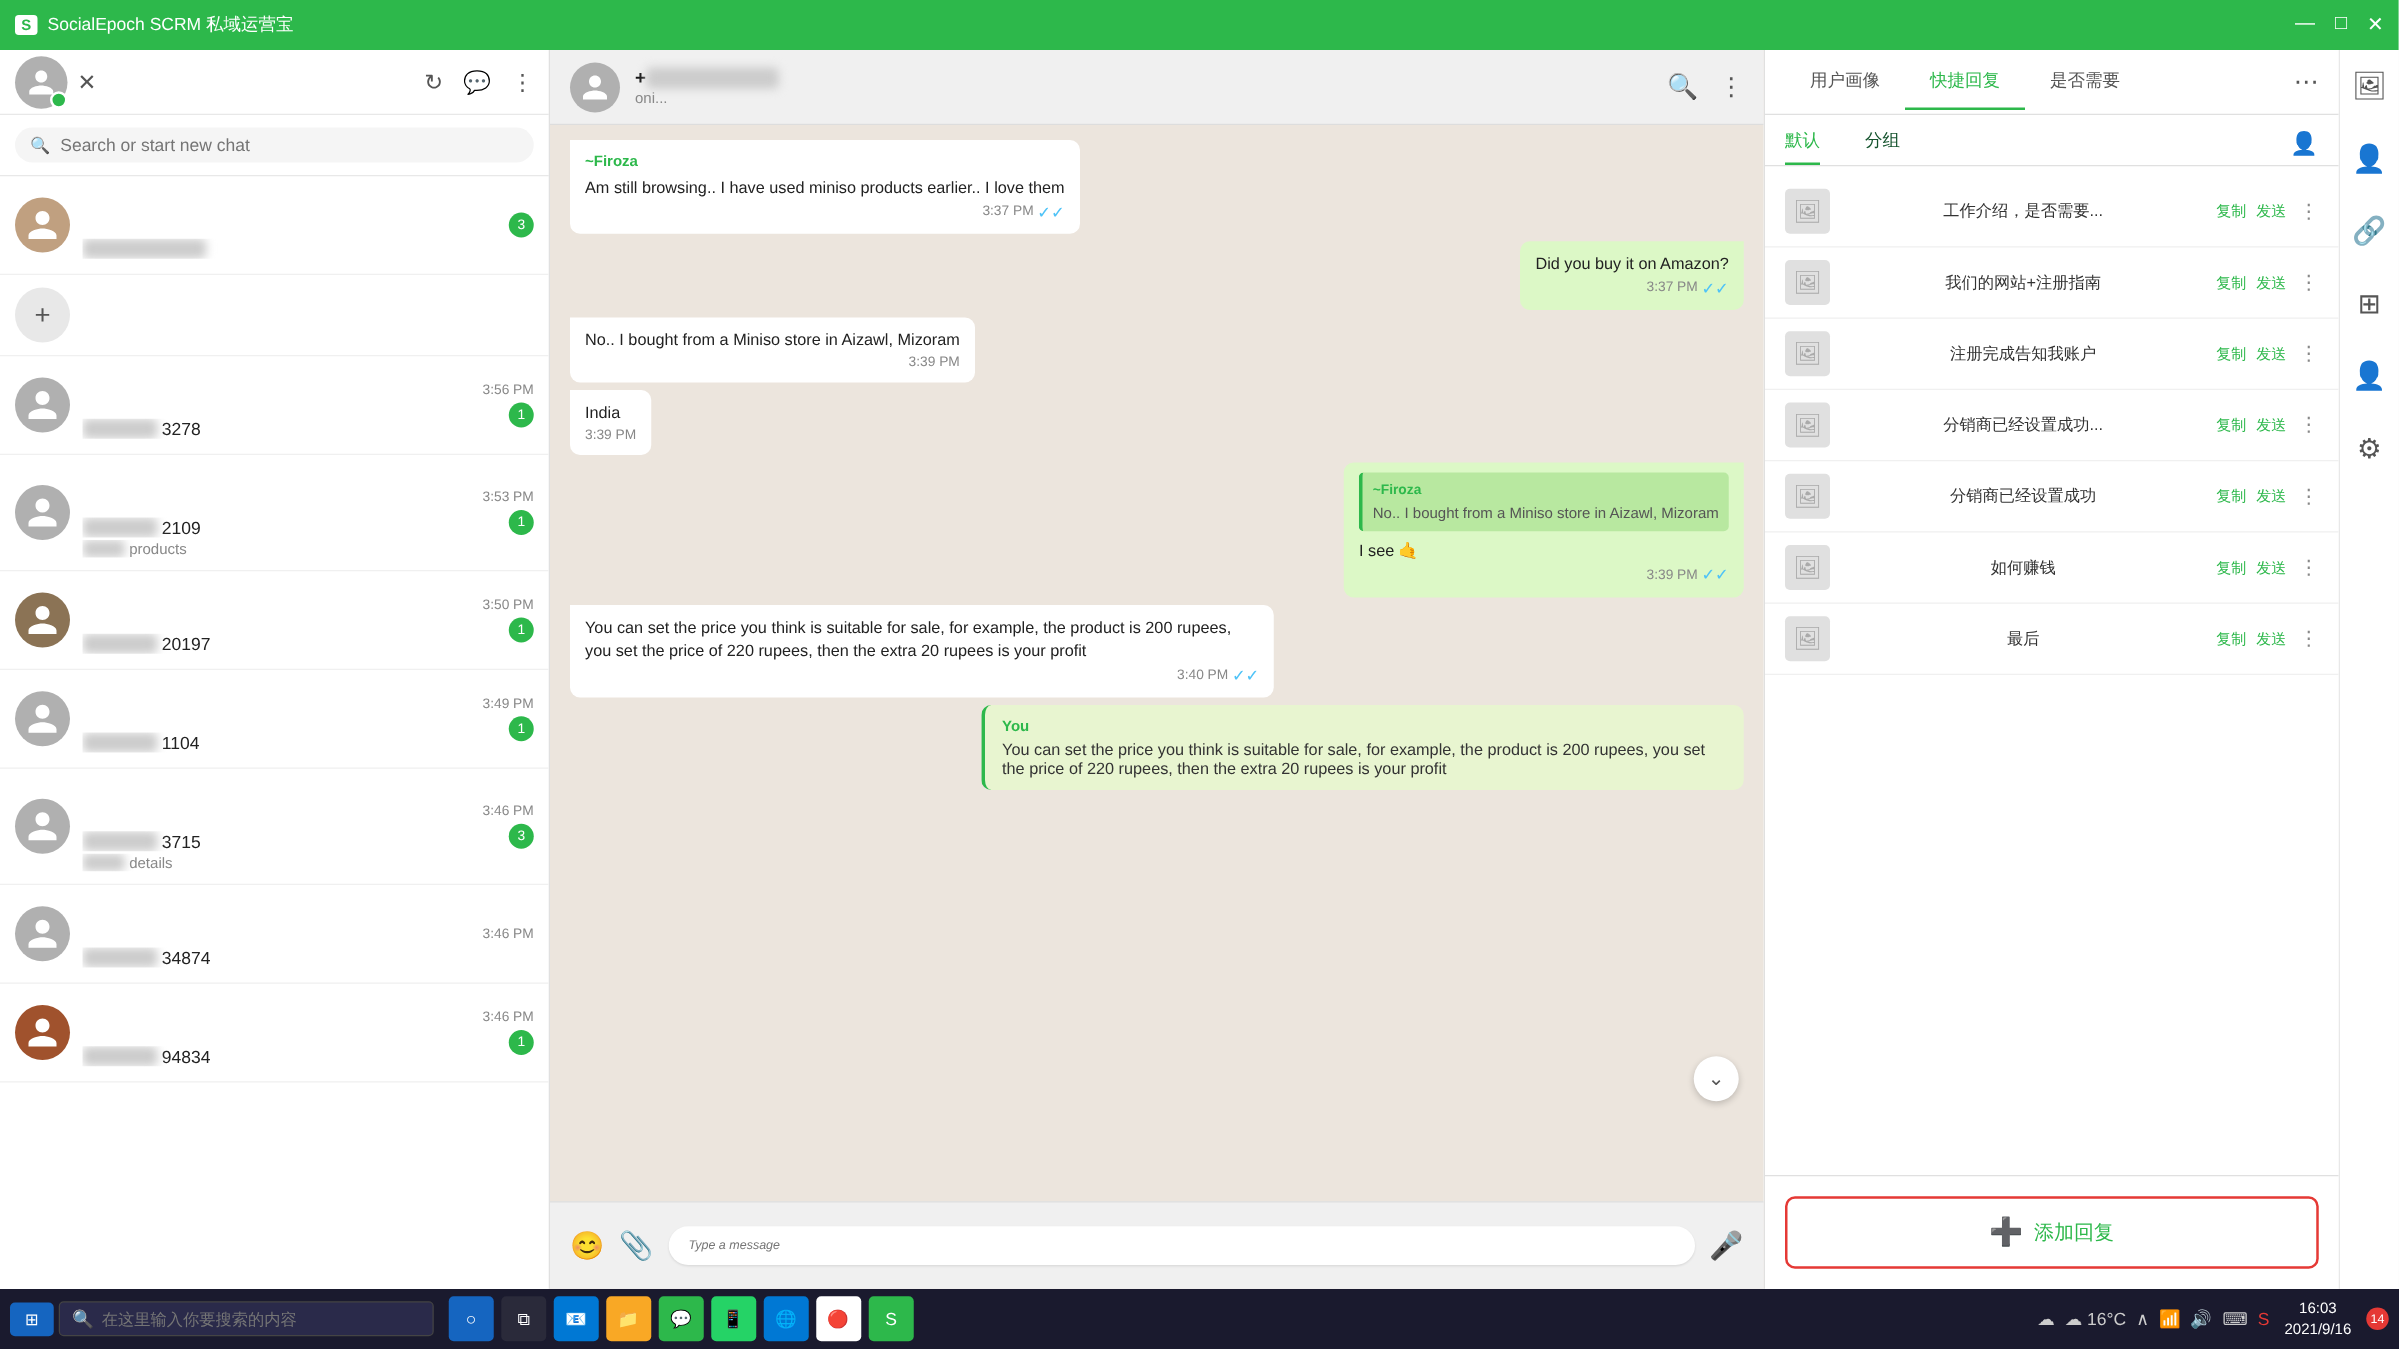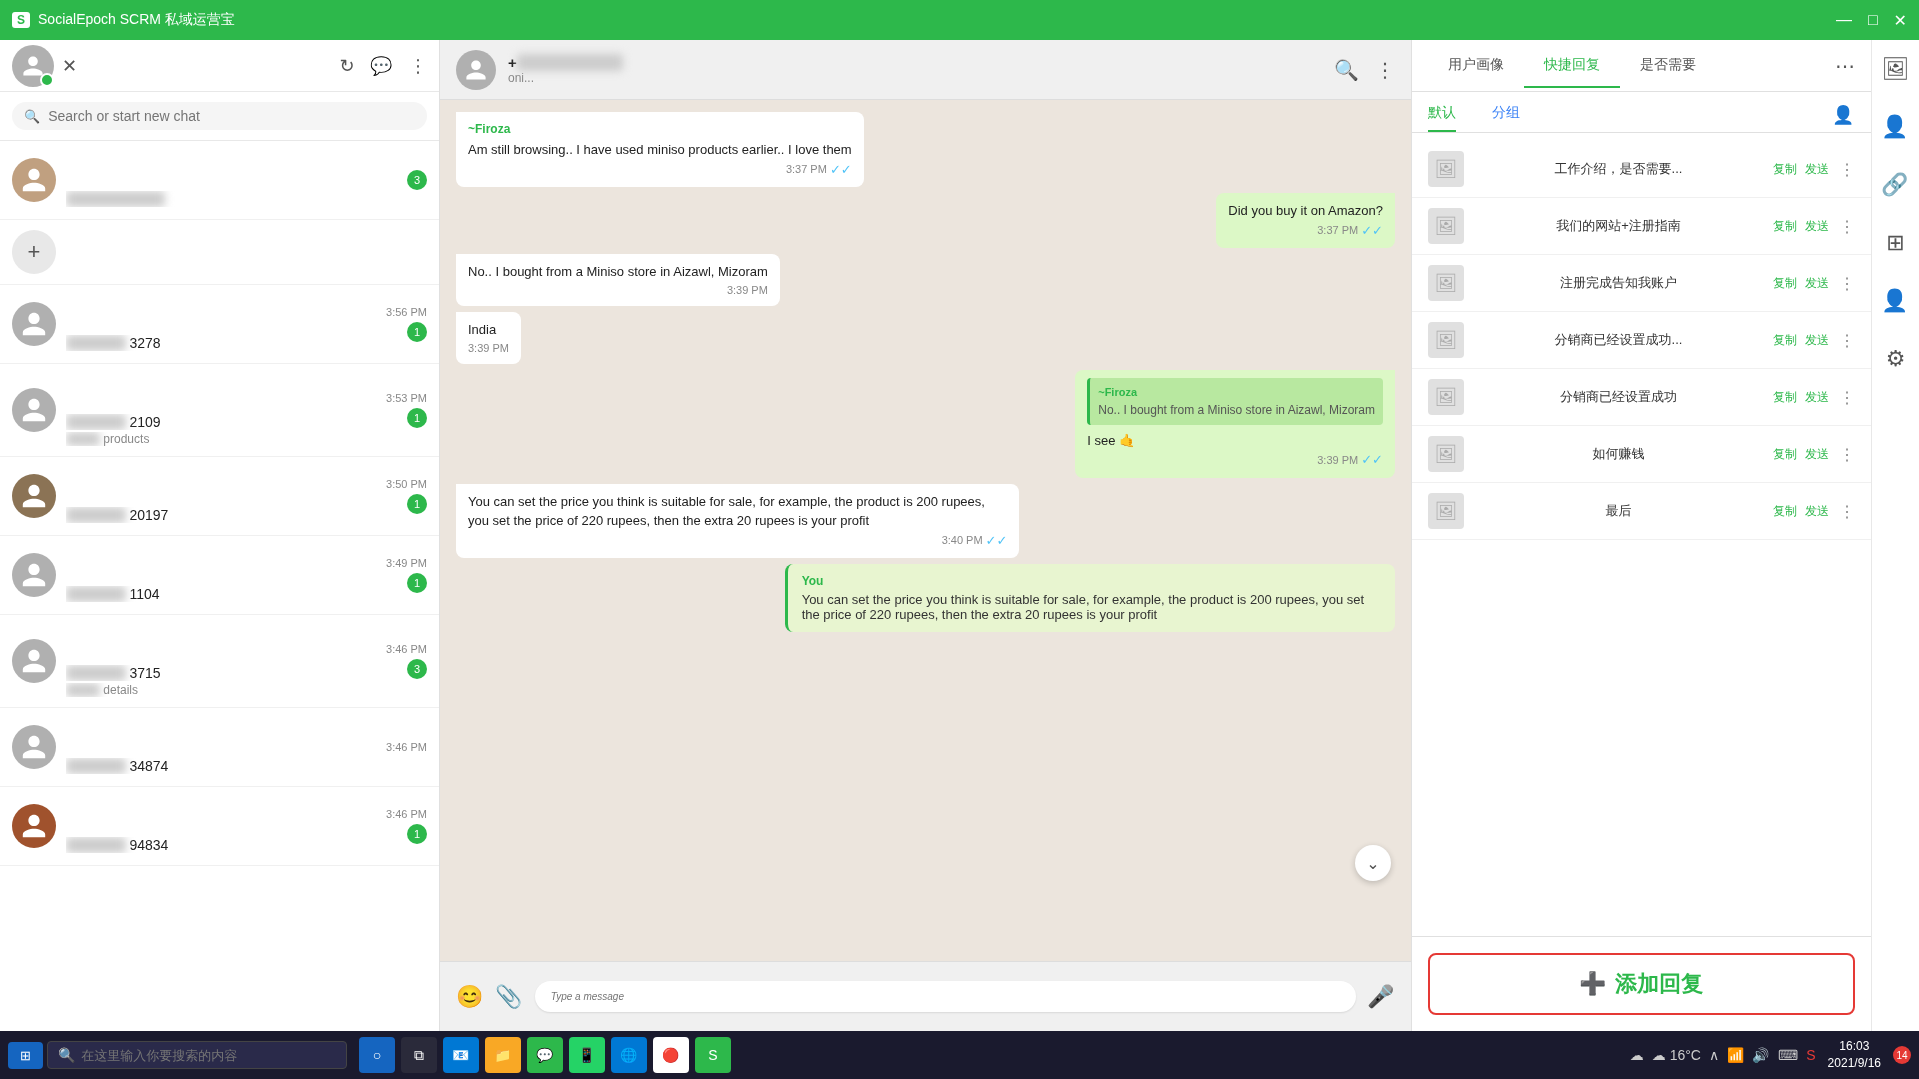--- a/index.html
+++ b/index.html
@@ -212,21 +212,21 @@
     .right-tab.active { color: #2db84b; border-bottom: 2px solid #2db84b; }
     .right-tab-more { margin-left: auto; font-size: 20px; color: #555; cursor: pointer; }
 
     
     .sub-tabs {
       display: flex;
       padding: 12px 16px 0;
       gap: 36px;
       border-bottom: 1px solid #e0e0e0;
     }
-    .sub-tab { font-size: 14px; color: #3b82f6; cursor: pointer; padding-bottom: 8px; }
+    .sub-tab { font-size: 14px; color: #14532d; cursor: pointer; padding-bottom: 8px; }
     .sub-tab.active { color: #2db84b; border-bottom: 2px solid #2db84b; }
     .sub-tab-search { margin-left: auto; color: #888; font-size: 18px; cursor: pointer; }
 
     
     .quick-reply-list { flex: 1; overflow-y: auto; padding: 8px 0; }
     .quick-reply-item {
       display: flex; align-items: center; padding: 10px 16px;
       border-bottom: 1px solid #f0f0f0; gap: 10px;
       cursor: pointer;
     }
@@ -263,21 +263,21 @@
       border-radius: 8px;
       padding: 14px;
       display: flex;
       align-items: center;
       justify-content: center;
       gap: 8px;
       cursor: pointer;
       background: white;
     }
     .add-reply-btn-icon { color: #2db84b; font-size: 22px; }
-    .add-reply-btn-text { color: #2db84b; font-size: 22px; font-weight: 700; }
+    .add-reply-btn-text { color: #2db84b; font-size: 16px; font-weight: 400; }
 
     
     .taskbar {
       height: 48px;
       background: #1a1a2e;
       display: flex;
       align-items: center;
       padding: 0 8px;
       gap: 4px;
       position: fixed;

